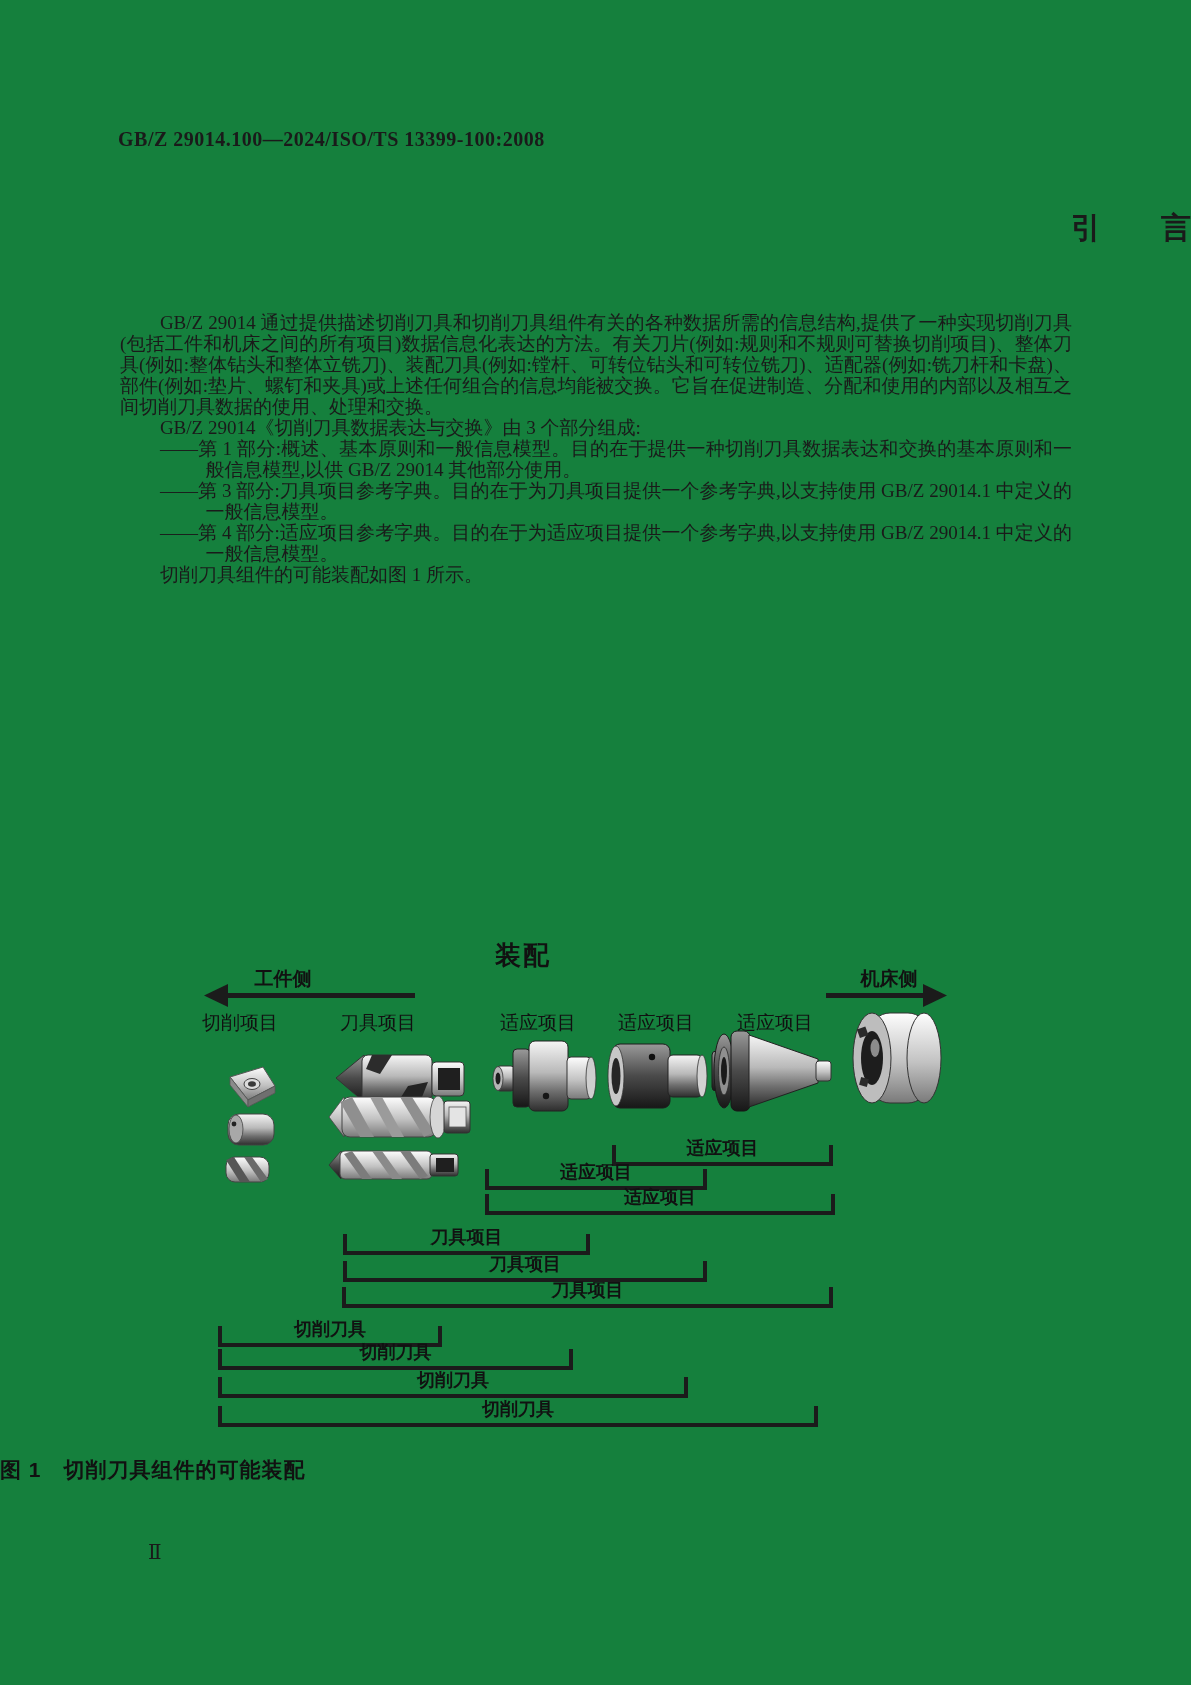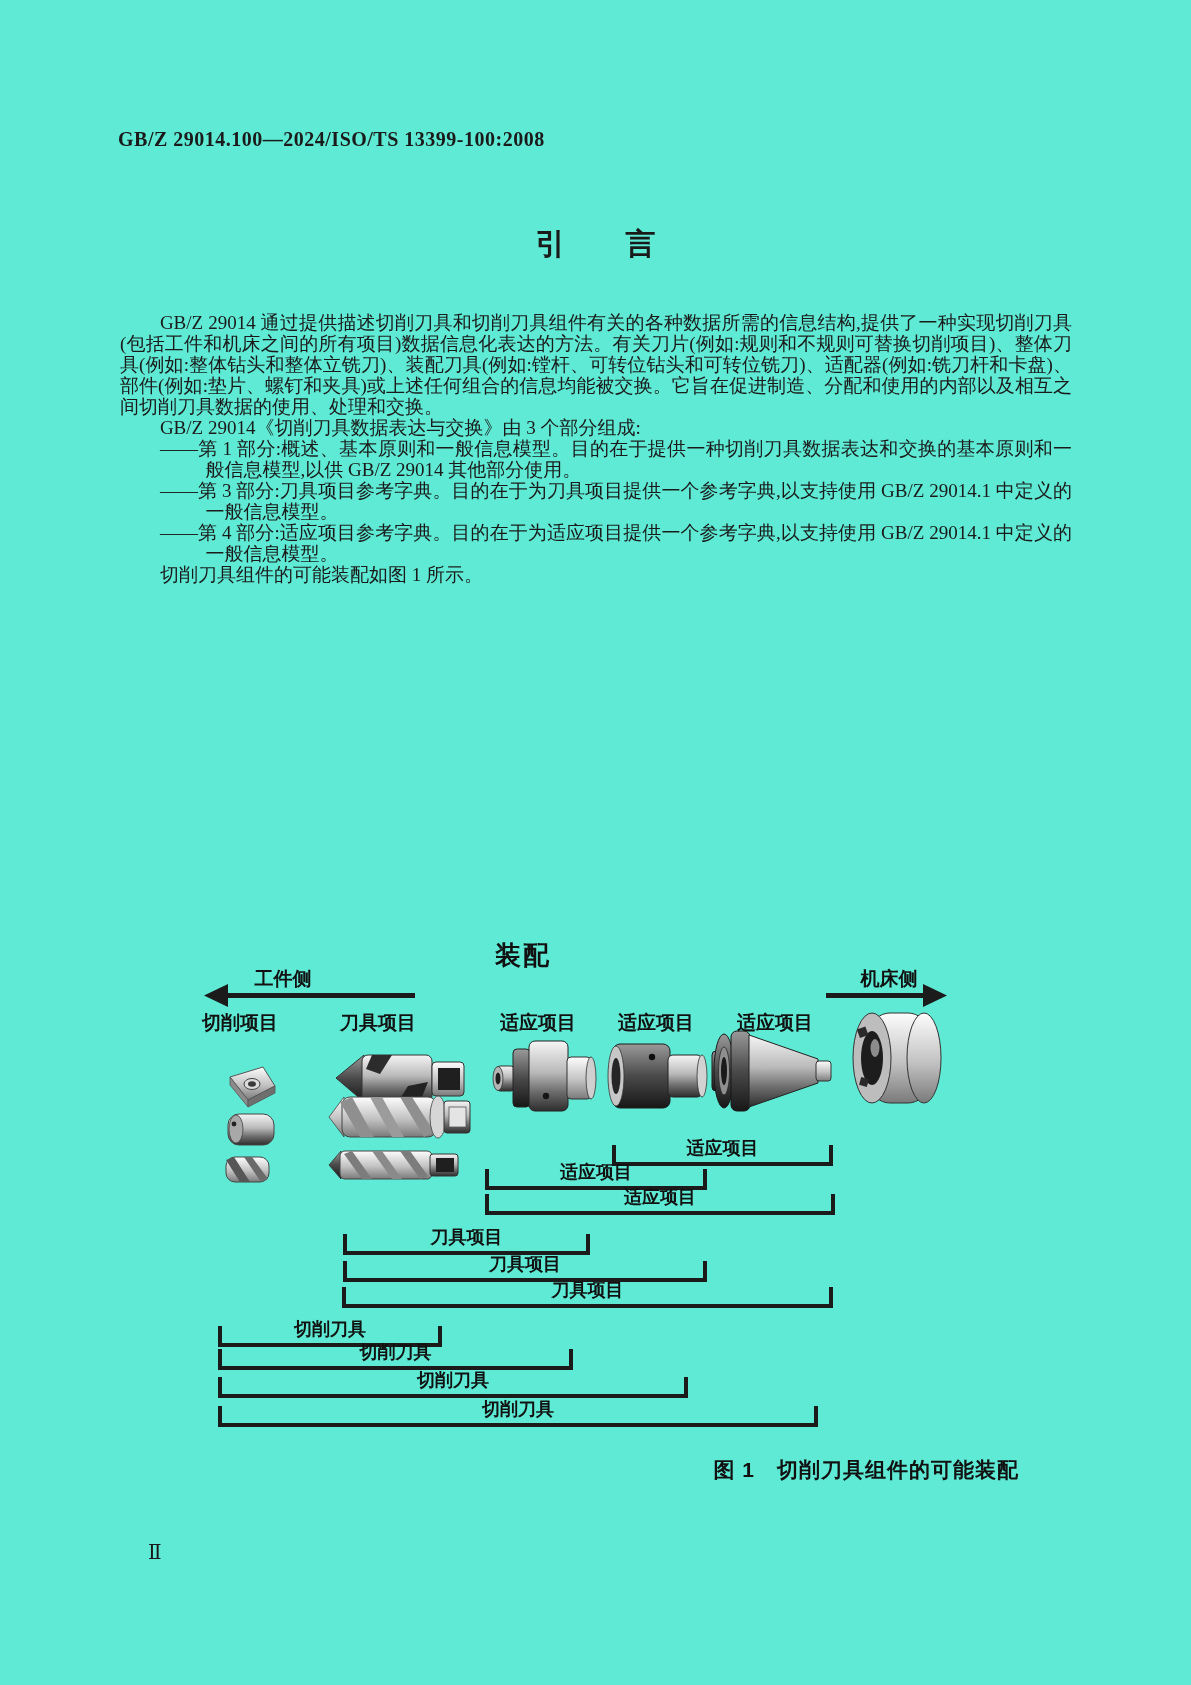--- a/index.html
+++ b/index.html
@@ -1,41 +1,41 @@
 <!DOCTYPE html>
 <html lang="zh"><head>
 <meta charset="utf-8">
 <style>
   html,body{margin:0;padding:0;background:#e8e8e8;}
-  #page{position:relative;width:1191px;height:1685px;background:#5eead4;margin:0 auto;
+  #page{position:relative;width:1191px;height:1685px;background:#15803d;margin:0 auto;
         font-family:"Liberation Serif","DejaVu Serif",serif;color:#1a1a1a;overflow:hidden;}
   #doc-header{position:absolute;left:118px;top:128px;font-size:20px;font-weight:bold;
         letter-spacing:.5px;white-space:nowrap;}
-  #doc-title{position:absolute;left:0;top:224px;width:100%;text-align:center;
+  #doc-title{position:absolute;left:0;top:208px;width:100%;text-align:right;
         font-size:30px;font-weight:bold;font-family:"Liberation Sans","DejaVu Sans",sans-serif;}
   #content{position:absolute;left:120px;top:312px;width:952px;
         font-size:19px;line-height:21px;text-align:justify;}
   #content p{margin:0;}
   .indent2{text-indent:2.1em;}
   .part-item{padding-left:4.5em;text-indent:-2.4em;}
   
   #figure-layer{position:absolute;left:0;top:936px;width:1019px;height:590px;}
   #figure-svg{position:absolute;left:0;top:0;}
   .fig-label{position:absolute;transform:translateX(-50%);white-space:nowrap;
         font-family:"Liberation Sans","DejaVu Sans",sans-serif;font-weight:bold;color:#111;}
   #fig-title{top:2px;font-size:26px;letter-spacing:2px;}
   #workpiece-side{top:30px;font-size:19px;}
   #machine-side{top:30px;font-size:19px;margin-left:12px;}
   .col-label{position:absolute;top:74px;transform:translateX(-50%);white-space:nowrap;
-        font-family:"Liberation Sans","DejaVu Sans",sans-serif;font-weight:bold;font-size:19px;color:#111;}
+        font-family:"Liberation Sans","DejaVu Sans",sans-serif;font-weight:normal;font-size:19px;color:#111;}
   .bracket{position:absolute;height:21px;box-sizing:border-box;
         border-left:4px solid #1b1b1b;border-right:4px solid #1b1b1b;border-bottom:4px solid #1b1b1b;}
   .blabel{position:absolute;left:0;right:0;bottom:2px;text-align:center;white-space:nowrap;
         font-family:"Liberation Serif","DejaVu Serif",serif;font-weight:600;font-size:18px;color:#111;}
-  #fig-caption{position:absolute;left:0;top:520px;width:100%;text-align:right;
+  #fig-caption{position:absolute;left:0;top:520px;width:100%;text-align:left;
         font-family:"Liberation Sans","DejaVu Sans",sans-serif;font-weight:bold;font-size:21px;
         letter-spacing:1px;color:#111;}
   #page-number{position:absolute;left:148px;top:1540px;font-size:20px;}
 </style>
 </head>
 <body>
 
 <div id="page">
 
   <div id="doc-header">GB/Z 29014.100—2024/ISO/TS 13399-100:2008</div>

